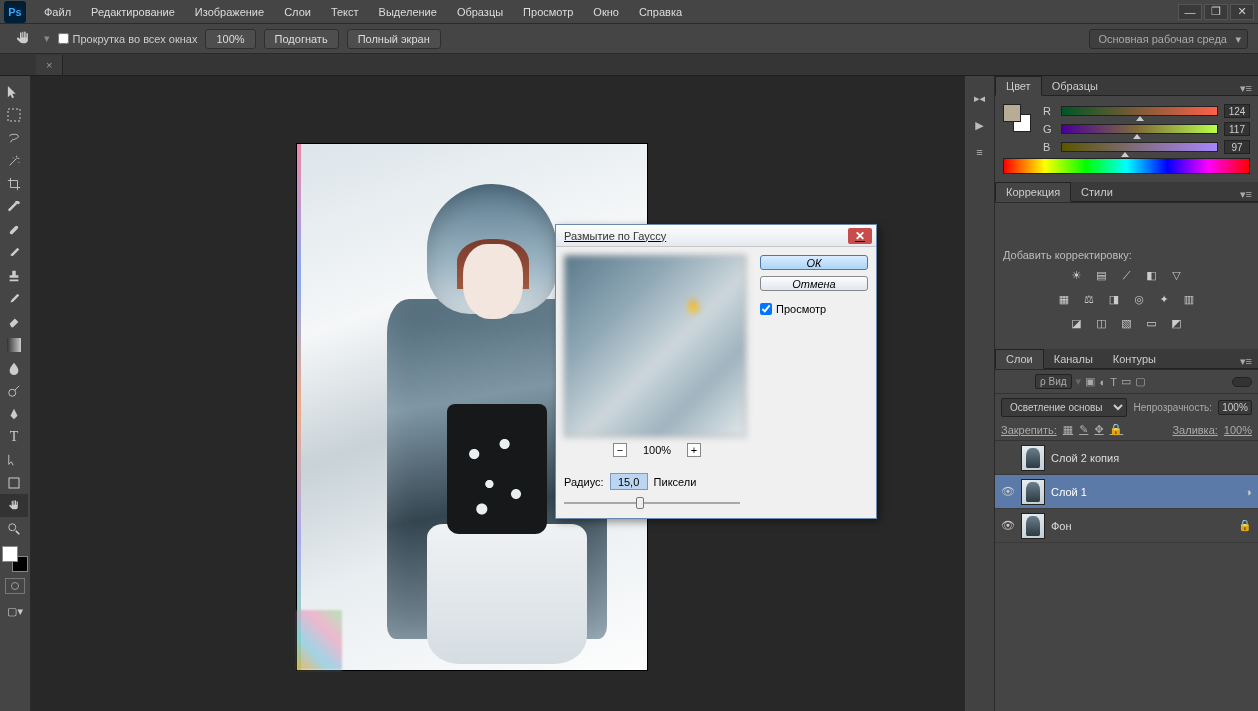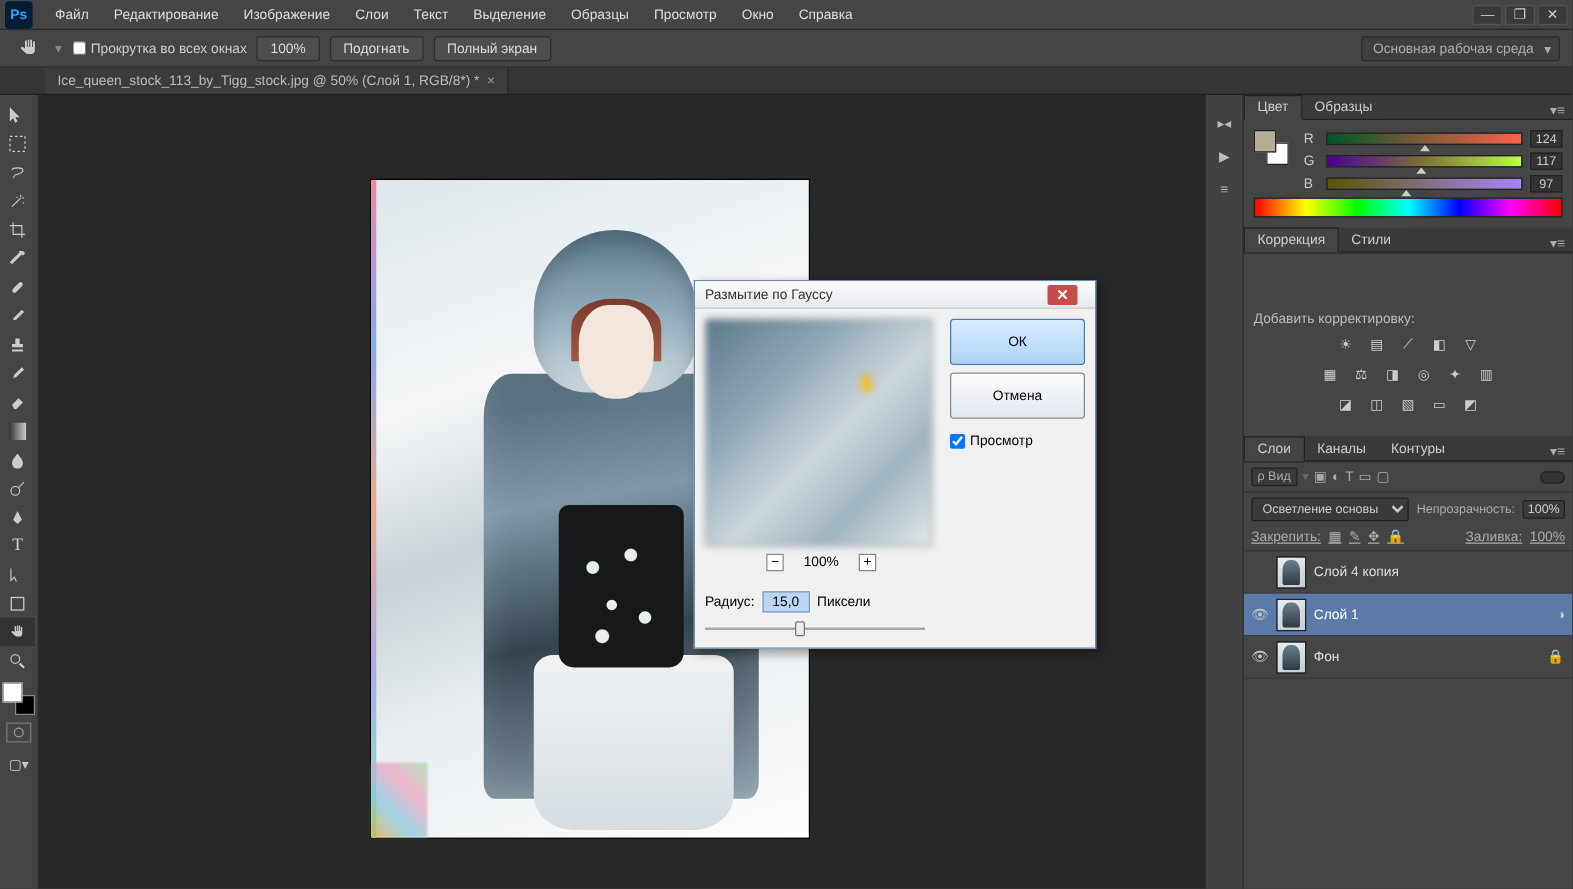--- a/index.html
+++ b/index.html
@@ -53,36 +53,36 @@
   radial-gradient(circle at 60% 20%, #e9eef1 5%, transparent 6%),
   radial-gradient(circle at 40% 60%, #e9eef1 5%, transparent 6%),
   radial-gradient(circle at 75% 70%, #e9eef1 5%, transparent 6%),
   radial-gradient(circle at 30% 85%, #e9eef1 5%, transparent 6%); }
 .skirt { position:absolute; top:340px; left:40px; width:160px; height:140px; background: linear-gradient(180deg,#f0f2f4,#d5dde2); border-radius: 10% 10% 20% 20%;}
 .canvas-img::before { content:''; position:absolute; left:0; top:0; width:4px; height:100%; background: linear-gradient(180deg, #e8a, #8ae, #ea8, #aae, #8ea); filter: blur(.5px);}
 .canvas-img::after { content:''; position:absolute; left:0; bottom:0; width:45px; height:60px; background: linear-gradient(45deg, #e8a030, #80c8e0, #f0a0c0, #a0e0a0); filter: blur(1px); opacity:.7;}
 
 
 .dialog { position: absolute; left: 524px; top: 148px; width: 322px; background: #f0f0f0; border: 1px solid #6b8aab; box-shadow: 3px 3px 8px rgba(0,0,0,.4); color: #000; }
-.dialog .titlebar { height: 22px; background: linear-gradient(#fdfdfd, #e4e9ef); display: flex; align-items: center; padding: 0 14px 0 8px; border-bottom: 1px solid #c6c6c6; }
+.dialog .titlebar { height: 22px; background: linear-gradient(#fdfdfd, #e4e9ef); display: flex; align-items: center; padding: 0 4px 0 8px; border-bottom: 1px solid #c6c6c6; text-decoration: underline; }
 .dialog .titlebar .title { flex: 1; color: #333; }
 .dialog .titlebar .close-btn { width: 24px; height: 16px; background: #c94c4c; color: #fff; display: flex; align-items: center; justify-content: center; border-radius: 2px; font-size:12px; font-weight:bold;}
 .dialog .body { padding: 8px; display: flex; gap: 10px; }
 .dialog .left-col { flex: 1; }
 .dialog .preview { width: 182px; height: 182px; border: 1px solid #888; background: linear-gradient(135deg, #5c7a8c 0%, #8fa8b6 30%, #cdd7dc 55%, #9fb4bf 75%, #e2e8eb 100%); filter: blur(3px); position: relative; margin-bottom:6px;}
 .dialog .preview .hand-cursor { position:absolute; left:120px; top:42px; font-size:14px; color:#333; filter: blur(0);}
 .dialog .zoom-row { display: flex; align-items: center; justify-content: center; gap: 16px; }
 .dialog .zoom-btn { width: 14px; height: 14px; border: 1px solid #888; display: flex; align-items: center; justify-content: center; font-size: 11px; line-height:1; background:#fff;}
 .dialog .ctrl-row { margin-top: 16px; display: flex; align-items: center; gap: 6px; }
 .dialog .ctrl-row input[type=text] { width: 38px; height: 17px; border: 1px solid #7a9ac1; background: #bcd6f2; color: #000; text-align: center; padding:0 2px;}
 .dialog .slider { margin-top: 6px; height: 14px; position: relative; width: 176px;}
 .dialog .slider .track { position: absolute; top: 6px; left: 0; right: 0; height: 2px; background: #a8a8a8; }
 .dialog .slider .thumb { position: absolute; top: 1px; left: 72px; width: 8px; height: 12px; background: #eee; border: 1px solid #777; border-radius:2px;}
 .dialog .right-col { width: 108px; display: flex; flex-direction: column; gap: 6px; }
-.dialog .dlg-btn { height: 37px; border: 1px solid #888; border-radius: 3px; background: linear-gradient(#fdfdfd, #dfe7ef); color: #000; display: flex; align-items: center; justify-content: center; }
+.dialog .dlg-btn { height: 15px; border: 1px solid #888; border-radius: 3px; background: linear-gradient(#fdfdfd, #dfe7ef); color: #000; display: flex; align-items: center; justify-content: center; font-style: italic; }
 .dialog .dlg-btn.primary { border: 1px solid #4a7aac; background: linear-gradient(#d9ecff, #aed4f7); }
 .dialog .chk-row { display: flex; align-items: center; gap: 4px; margin-top: 6px; }
 .dialog .chk-row input { width:12px; height:12px;}
 
 
 .right-stack { width: 294px; background: #454545; border-left: 1px solid #2a2a2a; display: flex; }
 .mini-icons { width: 30px; background: #424242; display: flex; flex-direction: column; align-items: center; gap: 14px; padding-top: 16px; border-right: 1px solid #2a2a2a;}
 .mini-icons div { color:#bbb; cursor:pointer; }
 .panels { flex: 1; display: flex; flex-direction: column; }
 
@@ -110,21 +110,21 @@
 
 
 .adj-panel { padding: 6px 8px 10px; background: #454545; border-top:1px solid #2a2a2a;}
 .adj-panel .hint { color: #bbb; margin-bottom: 6px; margin-top: 40px; }
 .adj-panel .icon-row { display: flex; gap: 9px; margin-bottom: 8px; justify-content:center;}
 .adj-panel .icon-row span { width: 16px; height: 16px; display: inline-flex; align-items: center; justify-content: center; color: #ccc; cursor:pointer;}
 
 
 .layers-panel { flex: 1; background: #454545; display: flex; flex-direction: column; border-top:1px solid #2a2a2a;}
 .layers-panel .filter-row { padding: 4px 6px; display: flex; align-items: center; gap: 4px; border-bottom:1px solid #333;}
-.layers-panel .filter-row .kind { background:#3a3a3a; border:1px solid #222; padding:1px 4px; color:#aaa; border-radius:2px; font-size:10px;}
+.layers-panel .filter-row .kind { background:#3a3a3a; border:1px solid #222; padding:1px 4px; color:#aaa; border-radius:2px; font-size:10px;margin-left:34px;}
 .layers-panel .filter-row .fi { color:#aaa; font-size:11px; cursor:pointer;}
 .layers-panel .filter-row .switch { margin-left:auto; width:20px; height:10px; background:#333; border:1px solid #222; border-radius:5px; position:relative;}
 .layers-panel .blend-row { padding: 4px 6px; display: flex; align-items: center; gap: 6px; }
 .layers-panel .blend-row select { background:#3a3a3a; border:1px solid #222; color:#ccc; padding:2px 4px; flex:1; font-size:10px; border-radius:2px;}
 .layers-panel .blend-row .opt-lbl { color:#aaa; font-size:10px;}
 .layers-panel .blend-row .num { width:34px; background:#3a3a3a; border:1px solid #222; color:#ccc; text-align:center; font-size:10px; padding:1px 0; border-radius:2px;}
 .layers-panel .lock-row { padding: 2px 6px 4px; display:flex; align-items:center; gap:6px; color:#aaa; font-size:10px; border-bottom:1px solid #333;text-decoration:underline;}
 .layers-panel .layer-list { flex:1; overflow:auto;}
 .layer-item { height: 34px; display: flex; align-items: center; padding: 0 6px; gap: 6px; border-bottom: 1px solid #3a3a3a; }
 .layer-item.selected { background: #5b7aa8; color: #fff; }
@@ -174,21 +174,20 @@
   <div class="btn">Подогнать</div>
   <div class="btn">Полный экран</div>
   <div class="workspace-select">
     <span>Основная рабочая среда</span>
     <span style="position:absolute; right:6px; top:3px;">▾</span>
   </div>
 </div>
 
 <div class="doc-tab-bar">
   <div class="doc-tab">
-    <span>Ice_queen_stock_113_by_Tigg_stock.jpg @ 50% (Слой 1, RGB/8*) *</span>
     <span class="close">×</span>
   </div>
 </div>
 
 <div class="main">
 
   <div class="toolbox">
     <div class="tool">
         <svg width="14" height="14" viewBox="0 0 16 16">
           <path fill="#ccc" d="M1 1l0 13 3-3 2 4 2-1-2-4 4 0z"></path>
@@ -458,21 +457,21 @@
           <span>✎</span>
           <span>✥</span>
           <span>🔒</span>
           <span style="margin-left:auto">Заливка:</span>
           <span class="num">100%</span>
         </div>
         <div class="layer-list">
           <div class="layer-item">
             <span class="eye"> </span>
             <div class="thumb"></div>
-            <span class="lname">Слой 4 копия</span>
+            <span class="lname">Слой 2 копия</span>
           </div>
           <div class="layer-item selected">
             <span class="eye">👁</span>
             <div class="thumb"></div>
             <span class="lname">Слой 1</span>
             <span class="lock">◑</span>
           </div>
           <div class="layer-item">
             <span class="eye">👁</span>
             <div class="thumb"></div>

